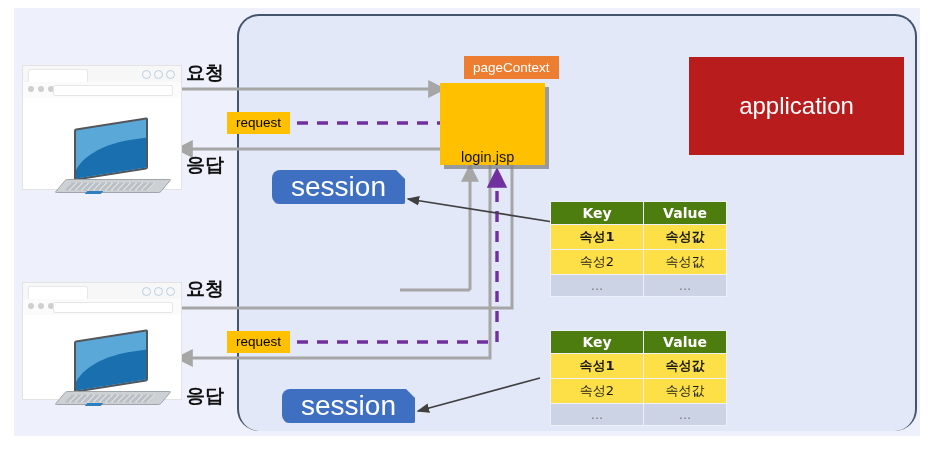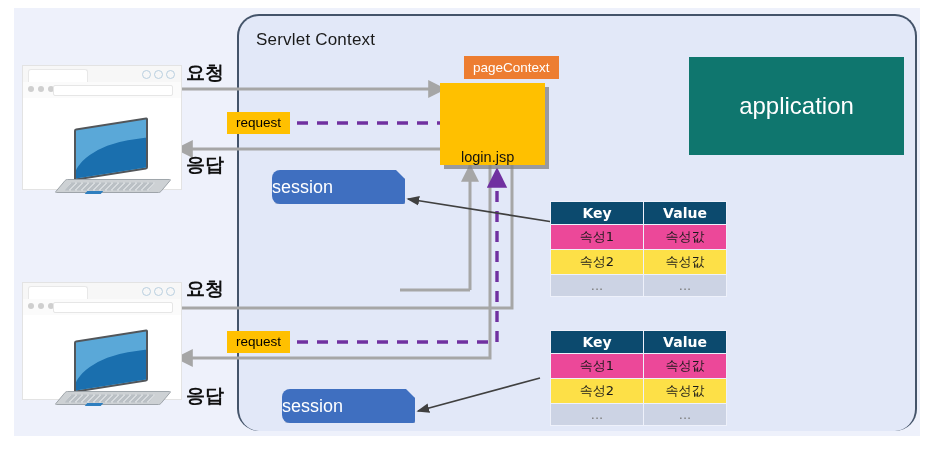--- a/index.html
+++ b/index.html
@@ -47,58 +47,57 @@
 
   
   .kr{position:absolute;font-size:19px;color:#111;font-weight:600;white-space:nowrap;
       font-family:"DejaVu Sans","Liberation Sans",sans-serif;}
 
   
   .req-badge{position:absolute;background:#ffc000;color:#000;font-size:13.5px;
      padding:3px 9px;white-space:nowrap;line-height:1.2;margin-left:18px;}
 
   
-  .session{position:absolute;background:#3f6fc0;color:#fff;font-size:18px;
-     display:flex;align-items:center;justify-content:flex-start;
+  .session{position:absolute;background:#3f6fc0;color:#fff;font-size:28px;
+     display:flex;align-items:center;justify-content:center;
      border-radius:8px 2px 2px 8px;
      box-shadow:2px 3px 0 rgba(120,130,160,.45);
      clip-path:polygon(0 0, calc(100% - 9px) 0, 100% 9px, 100% 100%, 0 100%);}
 
   
   .jsp-box{position:absolute;background:#ffc000;box-shadow:4px 4px 0 rgba(128,128,128,.75);}
   .pagectx{position:absolute;background:#ed7d31;color:#fff;font-size:13.5px;padding:4px 9px;white-space:nowrap;}
   .jsp-label{position:absolute;font-size:14.5px;color:#111;white-space:nowrap;}
 
   
-  .application{position:absolute;background:#0f766e;color:#fff;
+  .application{position:absolute;background:#b91c1c;color:#fff;
      display:flex;align-items:center;justify-content:center;font-size:24px;}
 
   
   .kvtable{position:absolute;border-collapse:collapse;font-size:13px;
      font-family:"DejaVu Sans","Liberation Sans",sans-serif;}
-  .kvtable th{background:#0c4a6e;color:#fff;font-weight:bold;font-size:14px;
+  .kvtable th{background:#4d7c0f;color:#fff;font-weight:bold;font-size:14px;
      padding:3px 0;text-align:center;border:1px solid #eef1fb;}
   .kvtable td{padding:3px 0;text-align:center;color:#1a1a1a;border:1px solid #eef1fb;}
-  .kvtable tr.r0 td{background:#ec4899;}
+  .kvtable tr.r0 td{background:#fde047;font-weight:bold;}
   .kvtable tr.r1 td{background:#fde047;}
   .kvtable tr.r2 td{background:#ccd3e4;color:#7b7b7b;}
   .kvtable th.kcol,.kvtable td.kcol{width:92px;}
   .kvtable th.vcol,.kvtable td.vcol{width:82px;}
 
   svg.overlay{position:absolute;left:0;top:0;width:932px;height:451px;pointer-events:none;}
 </style>
 </head>
 <body>
 
 <div id="stage">
 
   <div class="canvas"></div>
 
   <div class="servlet-ctx"></div>
-  <div class="servlet-ctx-label">Servlet Context</div>
 
   <svg class="overlay">
     <defs>
       <marker id="ah-gray" markerWidth="7" markerHeight="7" refX="5.6" refY="3" orient="auto">
         <path d="M0,0 L6,3 L0,6 z" fill="#a6a6a6"></path>
       </marker>
       <marker id="ah-gray-l" markerWidth="7" markerHeight="7" refX="5.6" refY="3" orient="auto">
         <path d="M0,0 L6,3 L0,6 z" fill="#a6a6a6"></path>
       </marker>
       <marker id="ah-purple" markerWidth="7" markerHeight="7" refX="5.2" refY="3" orient="auto">

